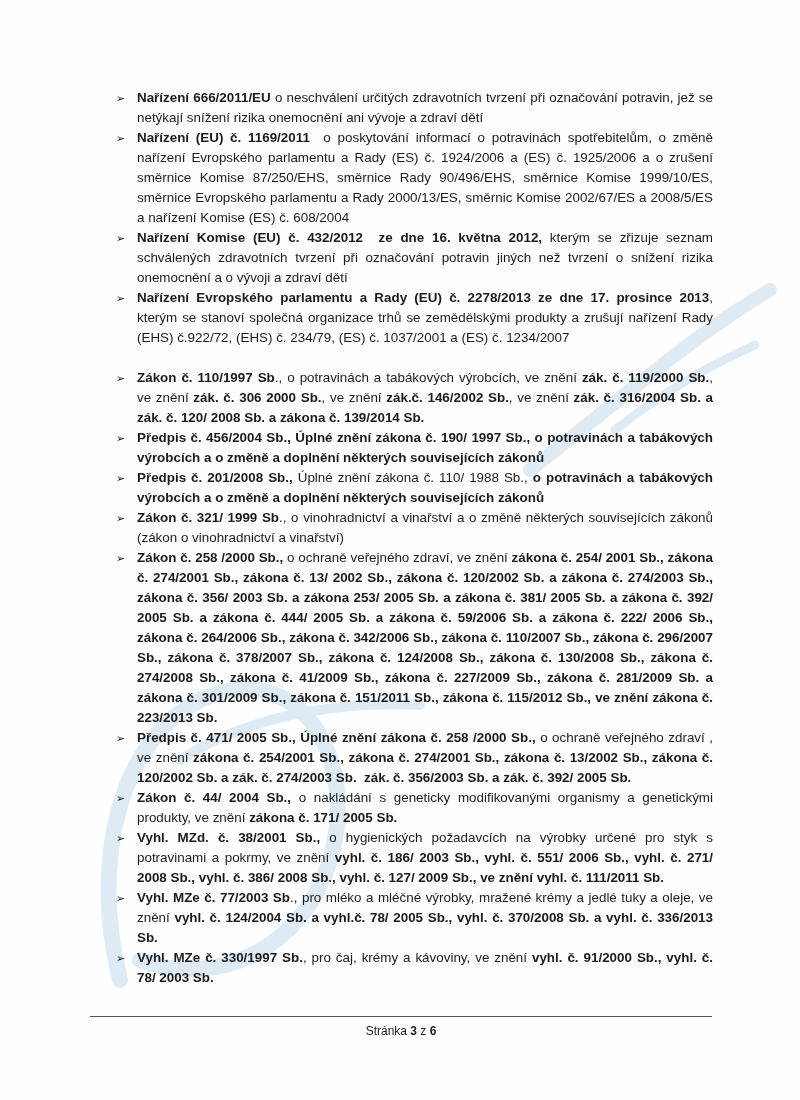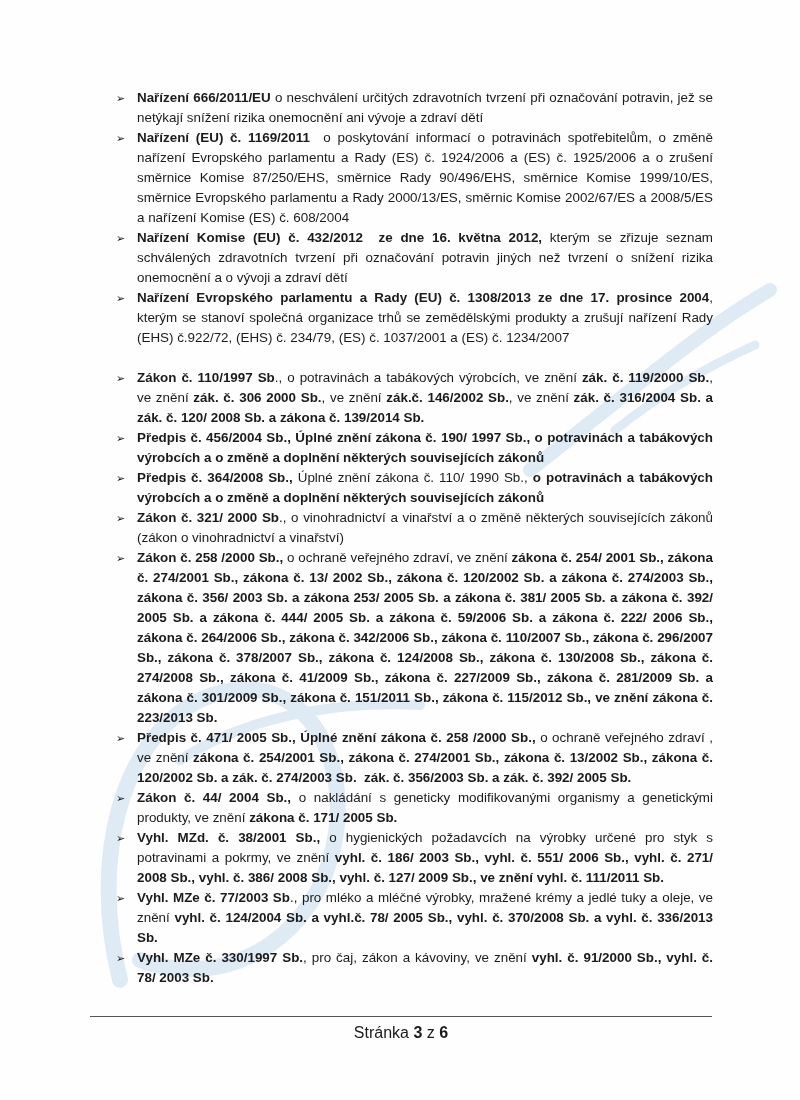--- a/index.html
+++ b/index.html
@@ -29,51 +29,51 @@
     font-size:11px;line-height:18px;color:#111;
   }
   .seg{white-space:pre-wrap;}
   .bold{font-weight:bold;}
   .footer{
     position:absolute;
     left:90px;top:1016px;width:622px;
     border-top:1px solid #555;
     text-align:center;
     padding-top:7px;
-    font-size:16px;
+    font-size:12px;
   }
 </style>
 </head>
 <body>
 
 <div class="page">
 
   <svg class="watermark" viewBox="0 0 800 1100" xmlns="http://www.w3.org/2000/svg" aria-hidden="true">
     <g fill="none" stroke="#b9d5ea" stroke-linecap="round" opacity="0.45">
       <path d="M 770 290 C 700 330, 620 400, 530 470" stroke-width="14"></path>
       <path d="M 755 345 C 700 370, 660 395, 615 430" stroke-width="9"></path>
       <path d="M 120 980 C 90 860, 120 740, 200 700 C 300 655, 360 760, 330 860 C 305 945, 220 990, 140 960" stroke-width="16"></path>
       <path d="M 180 760 C 240 720, 330 700, 420 705" stroke-width="10"></path>
     </g>
   </svg>
 
   <div class="content" id="list-root">
       <div class="item"><span class="bullet">➢</span><span class="seg bold">Nařízení 666/2011/EU</span><span class="seg"> o neschválení určitých zdravotních tvrzení při označování potravin, jež se netýkají snížení rizika onemocnění ani vývoje a zdraví dětí</span></div>
       <div class="item"><span class="bullet">➢</span><span class="seg bold">Nařízení (EU) č. 1169/2011</span><span class="seg">  o poskytování informací o potravinách spotřebitelům, o změně nařízení Evropského parlamentu a Rady (ES) č. 1924/2006 a (ES) č. 1925/2006 a o zrušení směrnice Komise 87/250/EHS, směrnice Rady 90/496/EHS, směrnice Komise 1999/10/ES, směrnice Evropského parlamentu a Rady 2000/13/ES, směrnic Komise 2002/67/ES a 2008/5/ES a nařízení Komise (ES) č. 608/2004</span></div>
       <div class="item"><span class="bullet">➢</span><span class="seg bold">Nařízení Komise (EU) č. 432/2012  ze dne 16. května 2012,</span><span class="seg"> kterým se zřizuje seznam schválených zdravotních tvrzení při označování potravin jiných než tvrzení o snížení rizika onemocnění a o vývoji a zdraví dětí</span></div>
-      <div class="item"><span class="bullet">➢</span><span class="seg bold">Nařízení Evropského parlamentu a Rady (EU) č. 1308/2013 ze dne 17. prosince 2004</span><span class="seg">, kterým se stanoví společná organizace trhů se zemědělskými produkty a zrušují nařízení Rady (EHS) č.922/72, (EHS) č. 234/79, (ES) č. 1037/2001 a (ES) č. 1234/2007</span></div>
+      <div class="item"><span class="bullet">➢</span><span class="seg bold">Nařízení Evropského parlamentu a Rady (EU) č. 2278/2013 ze dne 17. prosince 2013</span><span class="seg">, kterým se stanoví společná organizace trhů se zemědělskými produkty a zrušují nařízení Rady (EHS) č.922/72, (EHS) č. 234/79, (ES) č. 1037/2001 a (ES) č. 1234/2007</span></div>
       <div class="item gap"><span class="bullet">➢</span><span class="seg bold">Zákon č. 110/1997 Sb</span><span class="seg">., o potravinách a tabákových výrobcích, ve znění </span><span class="seg bold">zák. č. 119/2000 Sb.</span><span class="seg">, ve znění </span><span class="seg bold">zák. č. 306 2000 Sb.</span><span class="seg">, ve znění </span><span class="seg bold">zák.č. 146/2002 Sb.</span><span class="seg">, ve znění </span><span class="seg bold">zák. č. 316/2004 Sb. a zák. č. 120/ 2008 Sb. a zákona č. 139/2014 Sb.</span></div>
       <div class="item"><span class="bullet">➢</span><span class="seg bold">Předpis č. 456/2004 Sb., Úplné znění zákona č. 190/ 1997 Sb., o potravinách a tabákových výrobcích a o změně a doplnění některých souvisejících zákonů</span></div>
-      <div class="item"><span class="bullet">➢</span><span class="seg bold">Předpis č. 364/2008 Sb.,</span><span class="seg"> Úplné znění zákona č. 110/ 1990 Sb., </span><span class="seg bold">o potravinách a tabákových výrobcích a o změně a doplnění některých souvisejících zákonů</span></div>
-      <div class="item"><span class="bullet">➢</span><span class="seg bold">Zákon č. 321/ 2000 Sb</span><span class="seg">., o vinohradnictví a vinařství a o změně některých souvisejících zákonů (zákon o vinohradnictví a vinařství)</span></div>
+      <div class="item"><span class="bullet">➢</span><span class="seg bold">Předpis č. 201/2008 Sb.,</span><span class="seg"> Úplné znění zákona č. 110/ 1988 Sb., </span><span class="seg bold">o potravinách a tabákových výrobcích a o změně a doplnění některých souvisejících zákonů</span></div>
+      <div class="item"><span class="bullet">➢</span><span class="seg bold">Zákon č. 321/ 1999 Sb</span><span class="seg">., o vinohradnictví a vinařství a o změně některých souvisejících zákonů (zákon o vinohradnictví a vinařství)</span></div>
       <div class="item"><span class="bullet">➢</span><span class="seg bold">Zákon č. 258 /2000 Sb.,</span><span class="seg"> o ochraně veřejného zdraví, ve znění </span><span class="seg bold">zákona č. 254/ 2001 Sb., zákona č. 274/2001 Sb., zákona č. 13/ 2002 Sb., zákona č. 120/2002 Sb. a zákona č. 274/2003 Sb., zákona č. 356/ 2003 Sb. a zákona 253/ 2005 Sb. a zákona č. 381/ 2005 Sb. a zákona č. 392/ 2005 Sb. a zákona č. 444/ 2005 Sb. a zákona č. 59/2006 Sb. a zákona č. 222/ 2006 Sb., zákona č. 264/2006 Sb., zákona č. 342/2006 Sb., zákona č. 110/2007 Sb., zákona č. 296/2007 Sb., zákona č. 378/2007 Sb., zákona č. 124/2008 Sb., zákona č. 130/2008 Sb., zákona č. 274/2008 Sb., zákona č. 41/2009 Sb., zákona č. 227/2009 Sb., zákona č. 281/2009 Sb. a zákona č. 301/2009 Sb., zákona č. 151/2011 Sb., zákona č. 115/2012 Sb., ve znění zákona č. 223/2013 Sb.</span></div>
       <div class="item"><span class="bullet">➢</span><span class="seg bold">Předpis č. 471/ 2005 Sb., Úplné znění zákona č. 258 /2000 Sb.,</span><span class="seg"> o ochraně veřejného zdraví , ve znění </span><span class="seg bold">zákona č. 254/2001 Sb., zákona č. 274/2001 Sb., zákona č. 13/2002 Sb., zákona č. 120/2002 Sb. a zák. č. 274/2003 Sb.  zák. č. 356/2003 Sb. a zák. č. 392/ 2005 Sb.</span></div>
       <div class="item"><span class="bullet">➢</span><span class="seg bold">Zákon č. 44/ 2004 Sb.,</span><span class="seg"> o nakládání s geneticky modifikovanými organismy a genetickými produkty, ve znění </span><span class="seg bold">zákona č. 171/ 2005 Sb.</span></div>
       <div class="item"><span class="bullet">➢</span><span class="seg bold">Vyhl. MZd. č. 38/2001 Sb.,</span><span class="seg"> o hygienických požadavcích na výrobky určené pro styk s potravinami a pokrmy, ve znění </span><span class="seg bold">vyhl. č. 186/ 2003 Sb., vyhl. č. 551/ 2006 Sb., vyhl. č. 271/ 2008 Sb., vyhl. č. 386/ 2008 Sb., vyhl. č. 127/ 2009 Sb., ve znění vyhl. č. 111/2011 Sb.</span></div>
       <div class="item"><span class="bullet">➢</span><span class="seg bold">Vyhl. MZe č. 77/2003 Sb</span><span class="seg">., pro mléko a mléčné výrobky, mražené krémy a jedlé tuky a oleje, ve znění </span><span class="seg bold">vyhl. č. 124/2004 Sb. a vyhl.č. 78/ 2005 Sb., vyhl. č. 370/2008 Sb. a vyhl. č. 336/2013 Sb.</span></div>
-      <div class="item"><span class="bullet">➢</span><span class="seg bold">Vyhl. MZe č. 330/1997 Sb.</span><span class="seg">, pro čaj, zákon a kávoviny, ve znění </span><span class="seg bold">vyhl. č. 91/2000 Sb., vyhl. č. 78/ 2003 Sb.</span></div>
+      <div class="item"><span class="bullet">➢</span><span class="seg bold">Vyhl. MZe č. 330/1997 Sb.</span><span class="seg">, pro čaj, krémy a kávoviny, ve znění </span><span class="seg bold">vyhl. č. 91/2000 Sb., vyhl. č. 78/ 2003 Sb.</span></div>
     </div>
 
   <div class="footer">
     <span>Stránka </span><span class="bold">3</span><span> z </span><span class="bold">6</span>
   </div>
 
 </div>
 
 </body></html>

